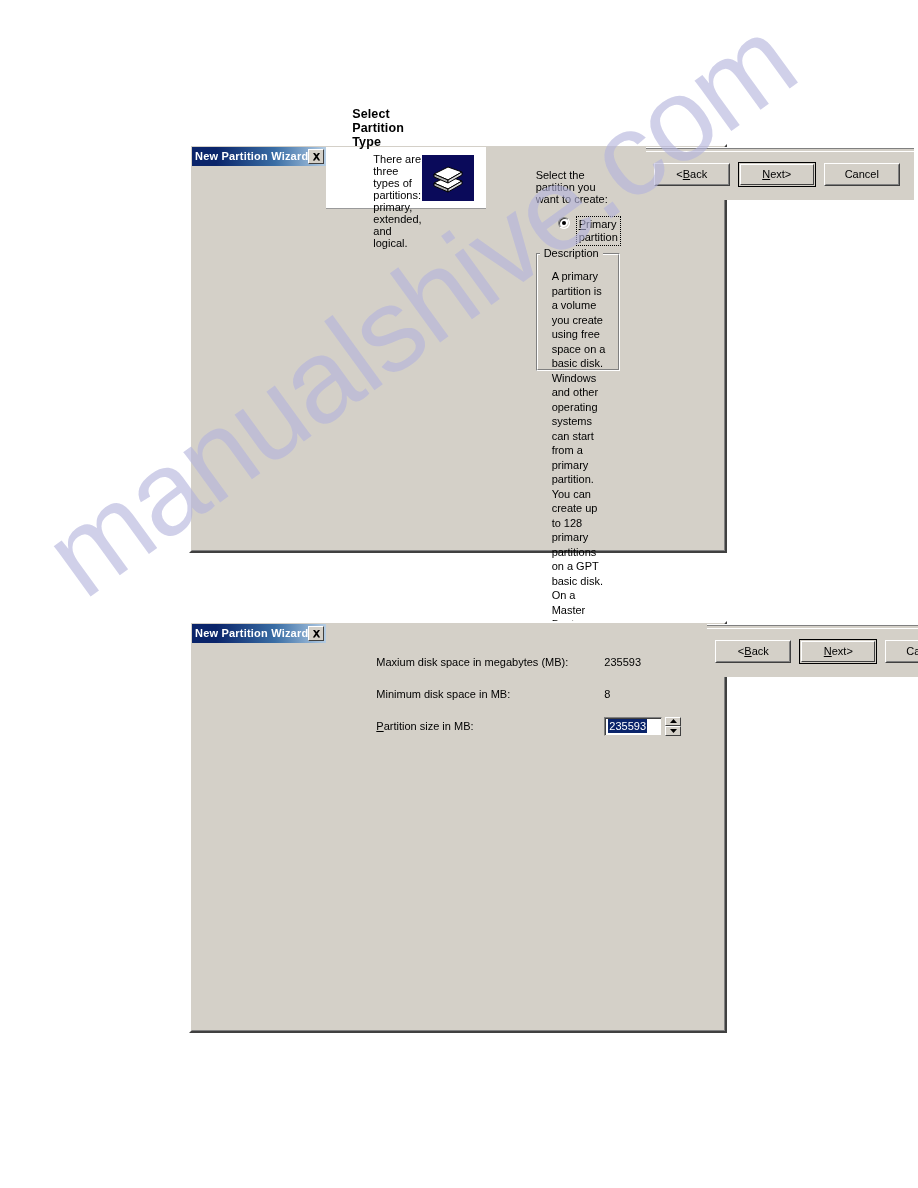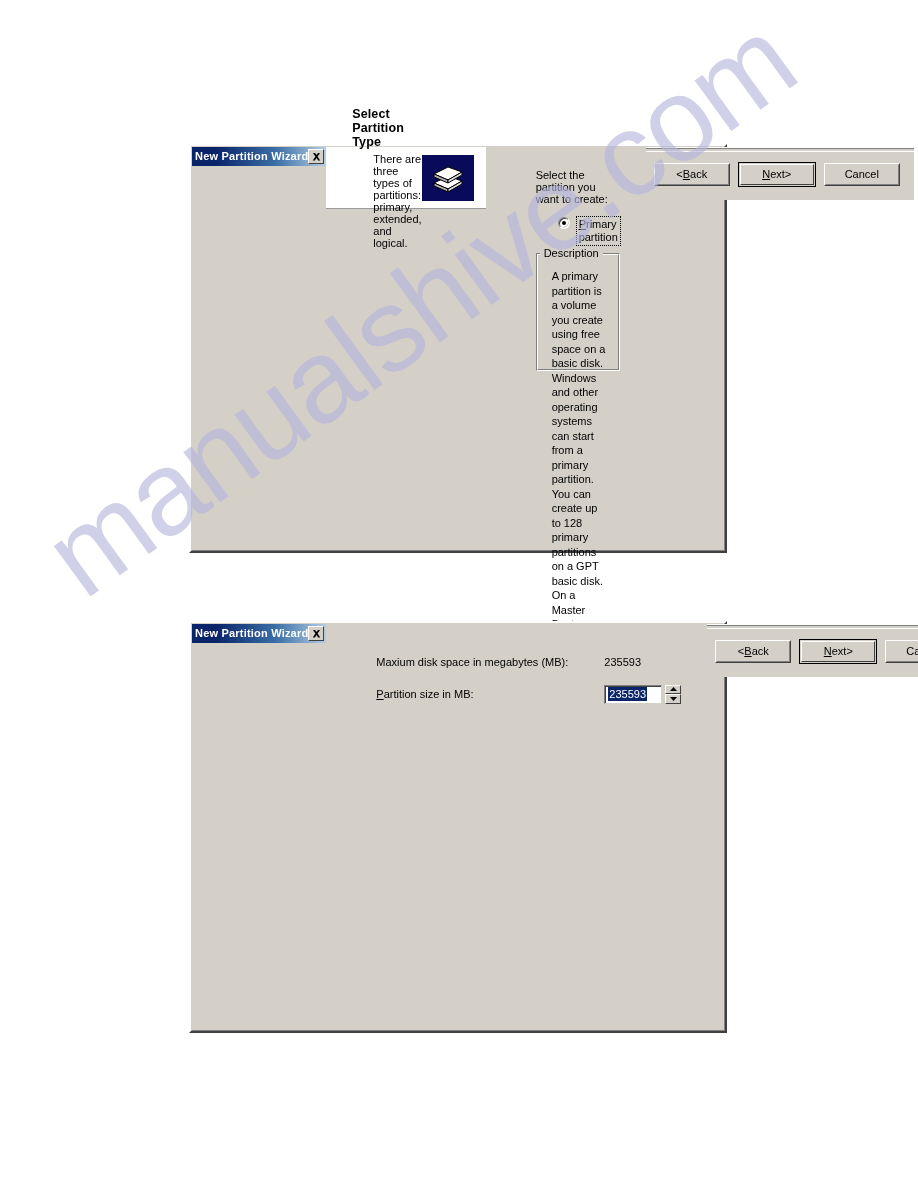--- a/index.html
+++ b/index.html
@@ -425,20 +425,24 @@
     </div>
 
 
     <div class="wiz-body" style="">
 
       <div class="field-row">
         <span class="field-label">Maxium disk space in megabytes (MB):</span>
         <span class="field-value">235593</span>
       </div>
 
+      <div class="field-row">
+        <span class="field-label">Minimum disk space in MB:</span>
+        <span class="field-value">8</span>
+      </div>
 
       <div class="field-row">
         <span class="field-label"><span class="u">P</span><span>artition size in MB:</span></span>
         <span class="spinner">
           <span class="spin-text">
             <span class="spin-sel">235593</span>
           </span>
           <span class="spin-btns">
             <span class="spin-btn">
               <svg width="7" height="4" viewBox="0 0 7 4">

